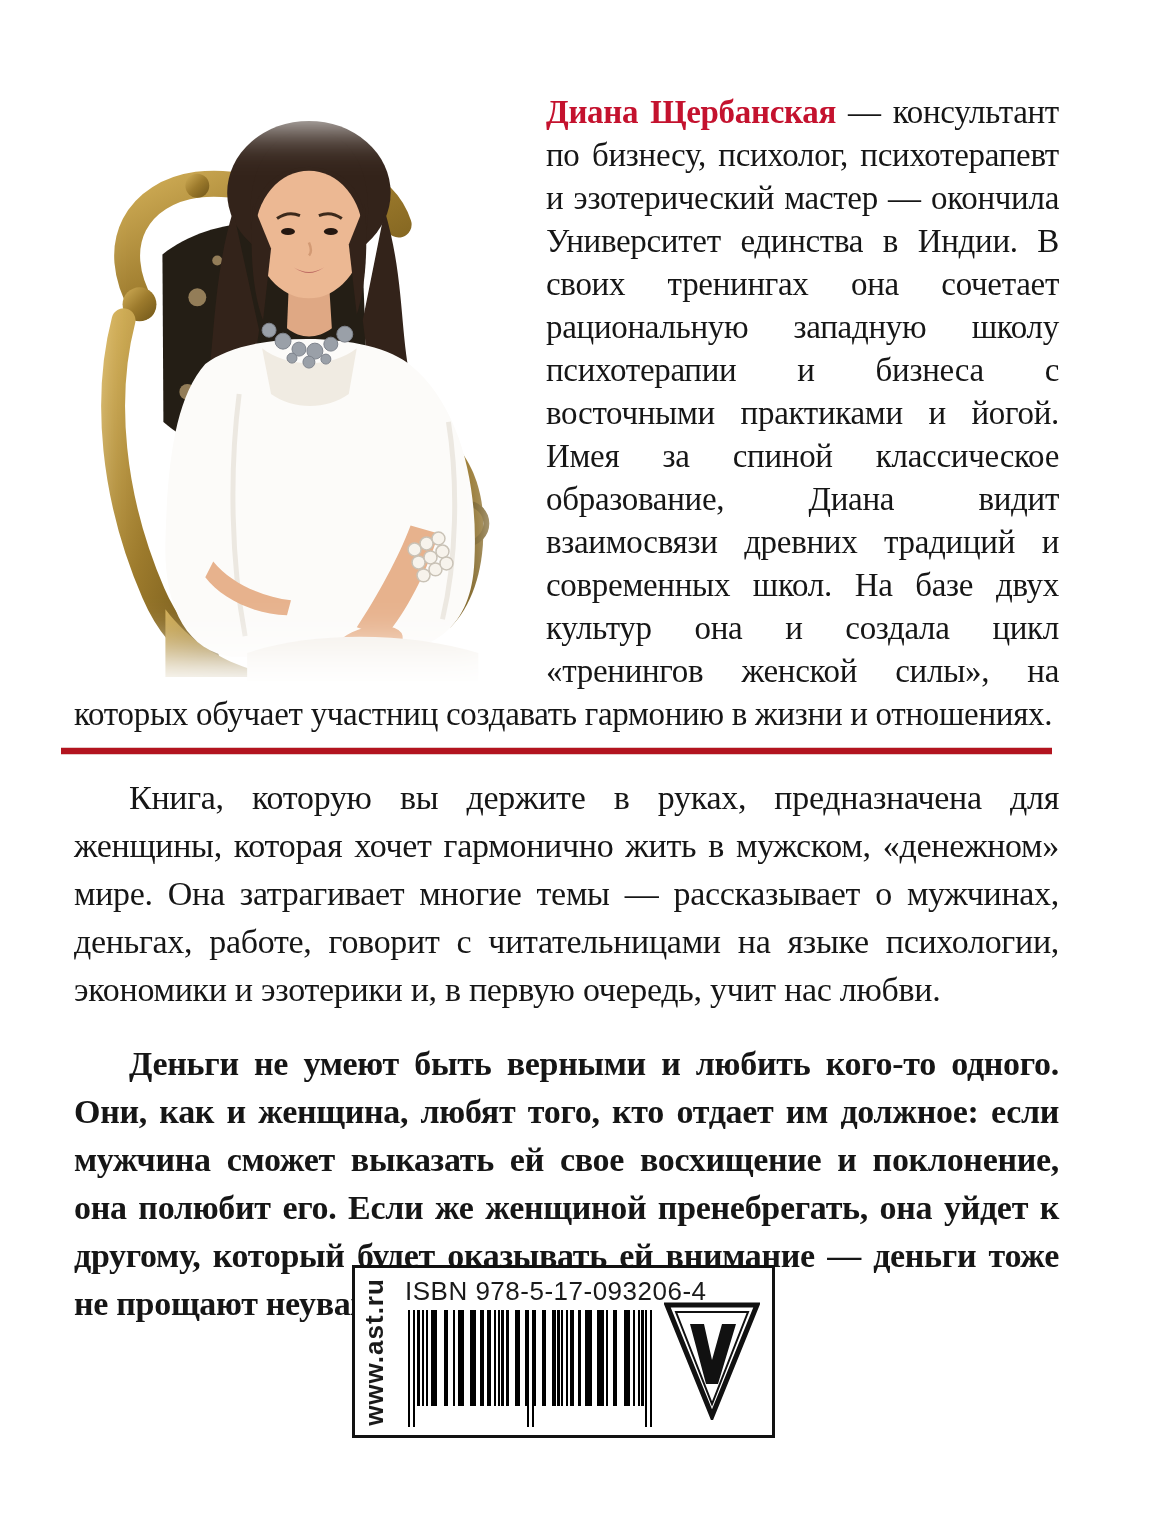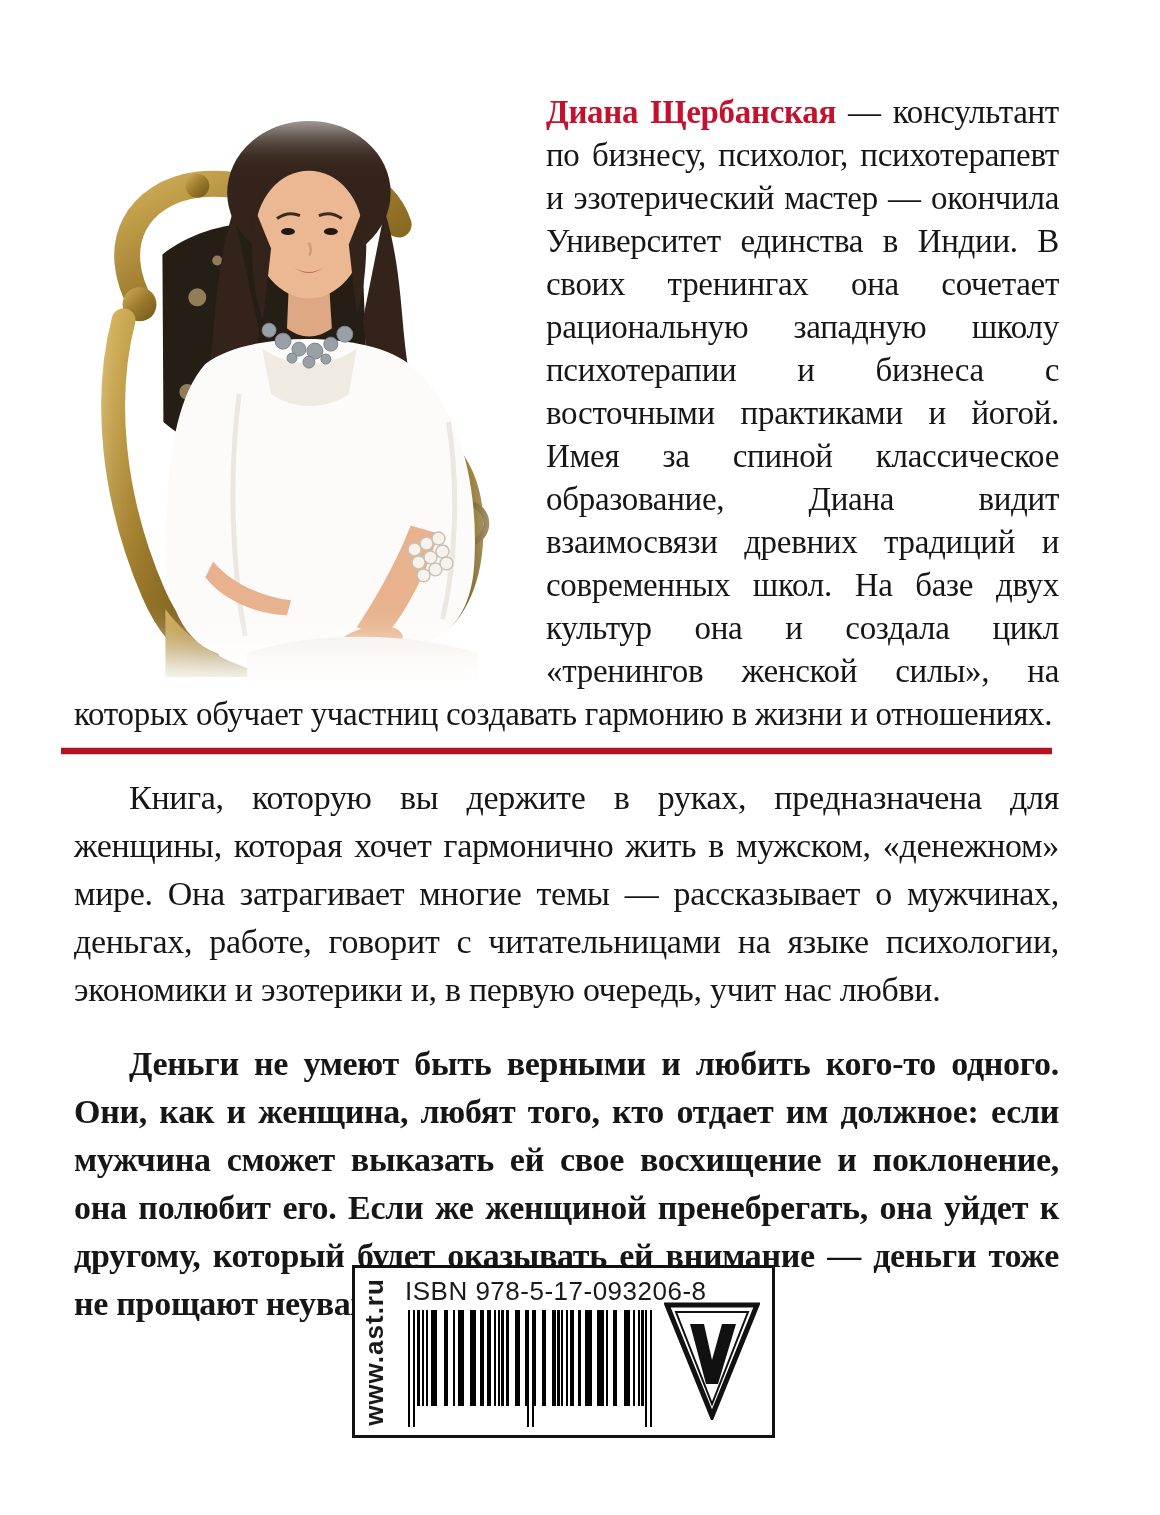--- a/index.html
+++ b/index.html
@@ -216,21 +216,21 @@
     <p class="bio"><span class="author-name">Диана Щербанская</span><span> — консультант по бизнесу, психолог, психотерапевт и эзотерический мастер — окончила Университет единства в Индии. В своих тренингах она сочетает рациональную западную школу психотерапии и бизнеса с восточными практиками и йогой. Имея за спиной классическое образование, Диана видит взаимосвязи древних традиций и современных школ. На базе двух культур она и создала цикл «тренингов женской силы», на которых обучает участниц создавать гармонию в жизни и отношениях.</span></p>
 
     <div class="red-rule"></div>
 
     <p class="para">Книга, которую вы держите в руках, предназначена для женщины, которая хочет гармонично жить в мужском, «денежном» мире. Она затрагивает многие темы — рассказывает о мужчинах, деньгах, работе, говорит с читательницами на языке психологии, экономики и эзотерики и, в первую очередь, учит нас любви.</p>
     <p class="para">Деньги не умеют быть верными и любить кого-то одного. Они, как и женщина, любят того, кто отдает им должное: если мужчина сможет выказать ей свое восхищение и поклонение, она полюбит его. Если же женщиной пренебрегать, она уйдет к другому, который будет оказывать ей внимание — деньги тоже не прощают неуважения себе.</p>
   </div>
 
   <div class="barcode-box">
     <div class="site-vertical">www.ast.ru</div>
-    <div class="isbn-label">ISBN 978-5-17-093206-8</div>
+    <div class="isbn-label">ISBN 978-5-17-093206-4</div>
     <div class="bars"></div>
     <div class="guard g-left"></div>
     <div class="guard g-mid"></div>
     <div class="guard g-right"></div>
     <div class="logo">
       <svg viewBox="0 0 96 118" xmlns="http://www.w3.org/2000/svg">
         <polygon points="3,3 93,3 48,114" fill="none" stroke="#111" stroke-width="5"></polygon>
         <polygon points="12,10 84,10 48,102" fill="none" stroke="#111" stroke-width="2"></polygon>
         <path d="M26,22 L40,22 L48,58 L58,22 L72,22 L54,82 L42,82 Z" fill="#111"></path>
       </svg>

